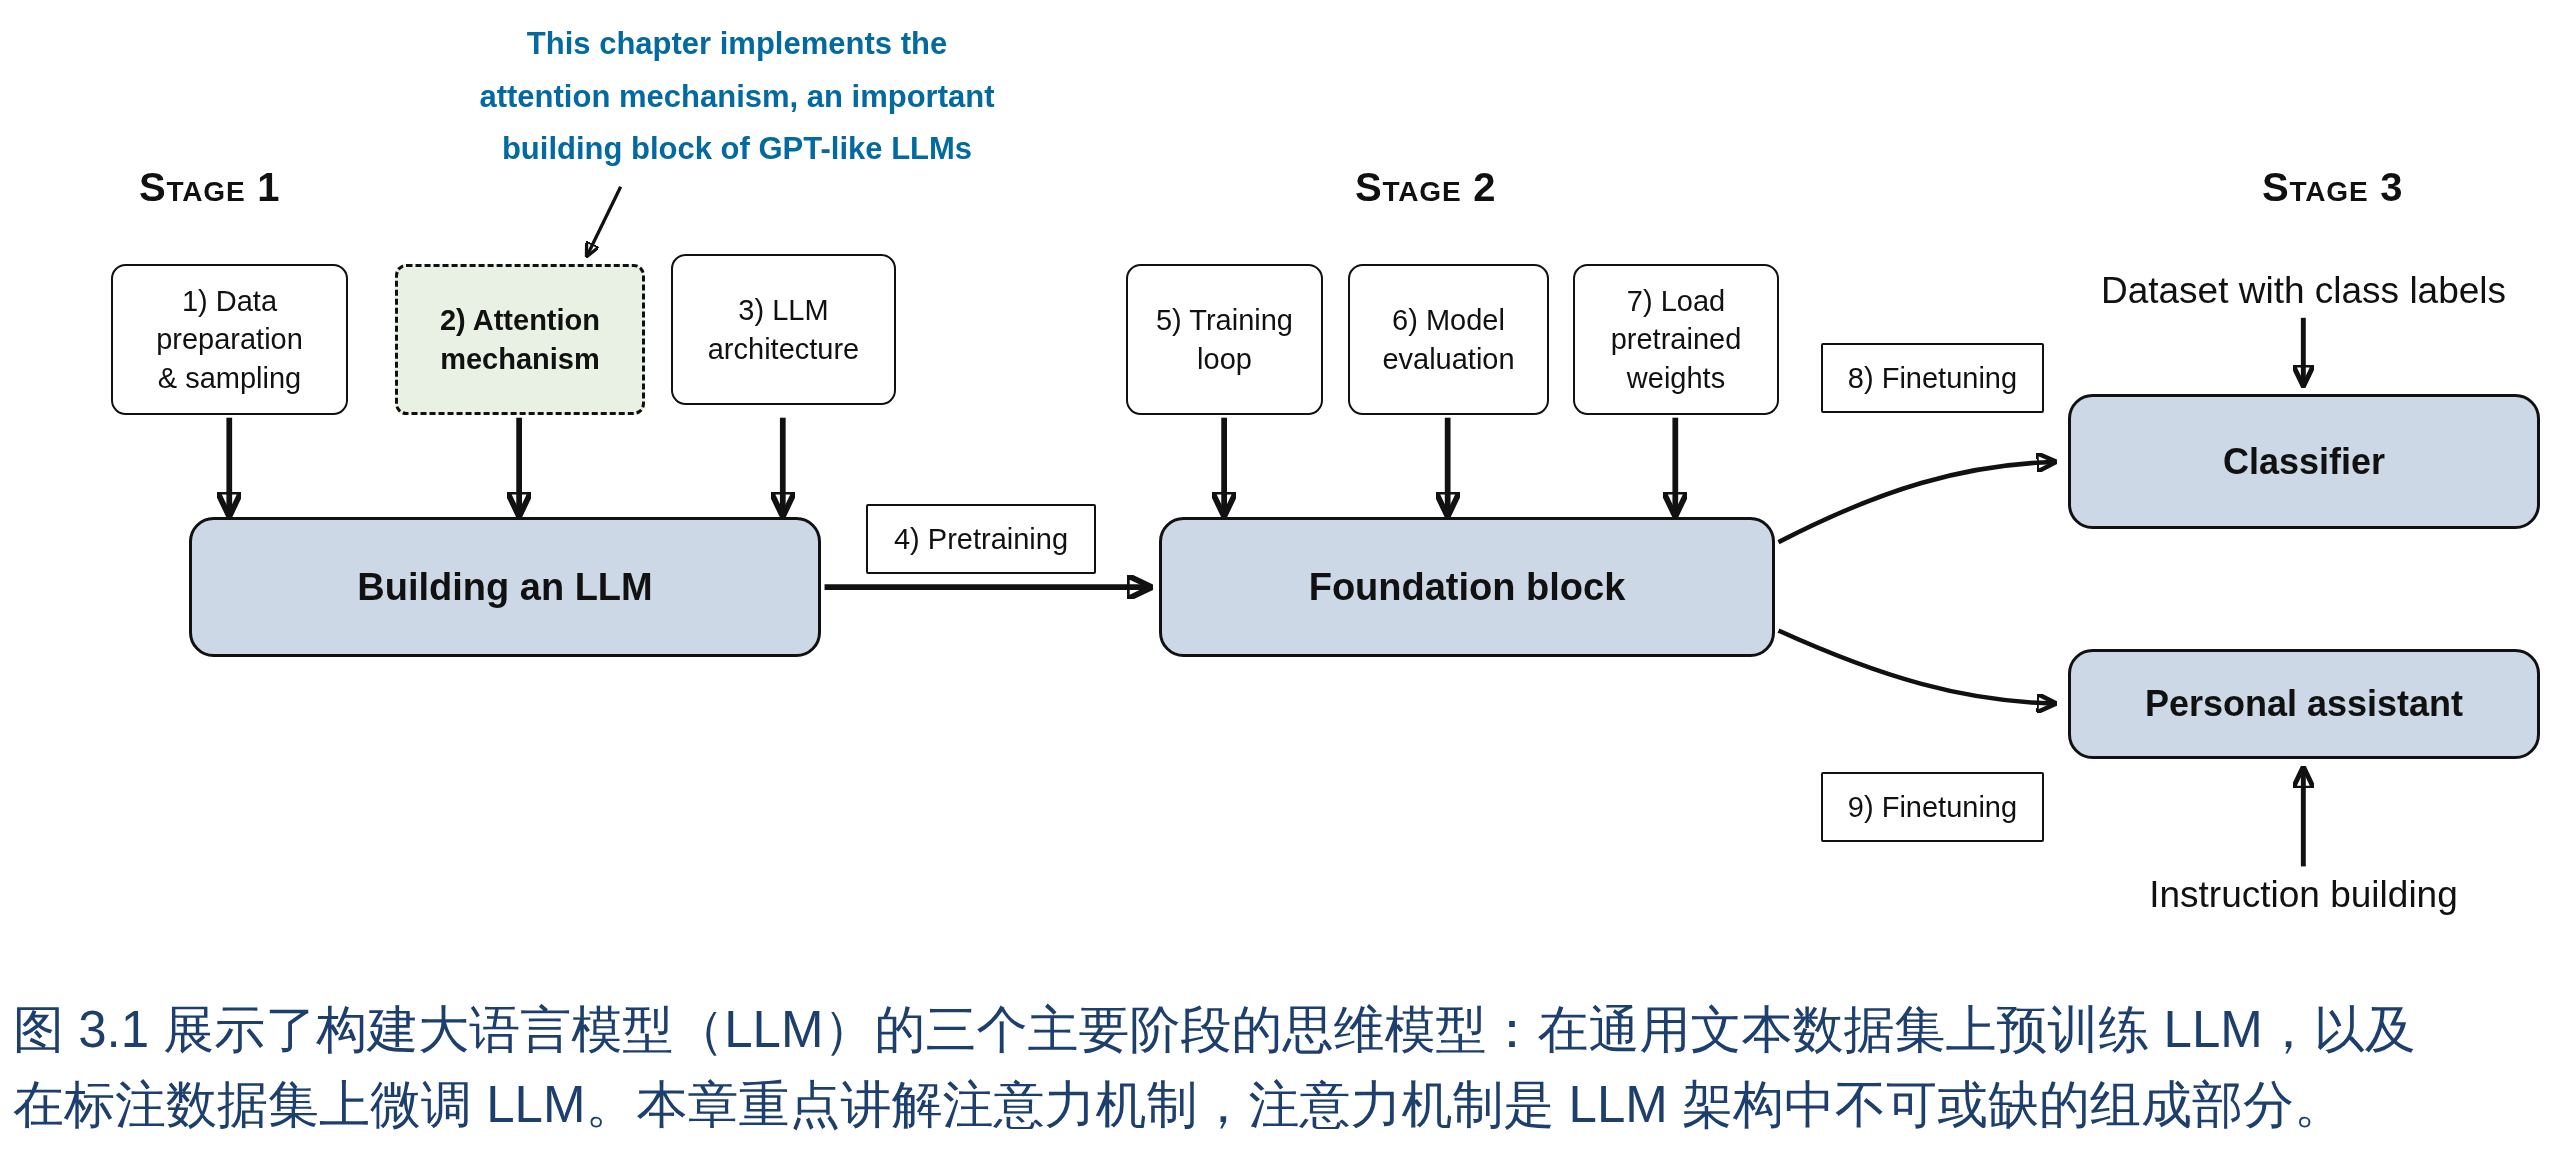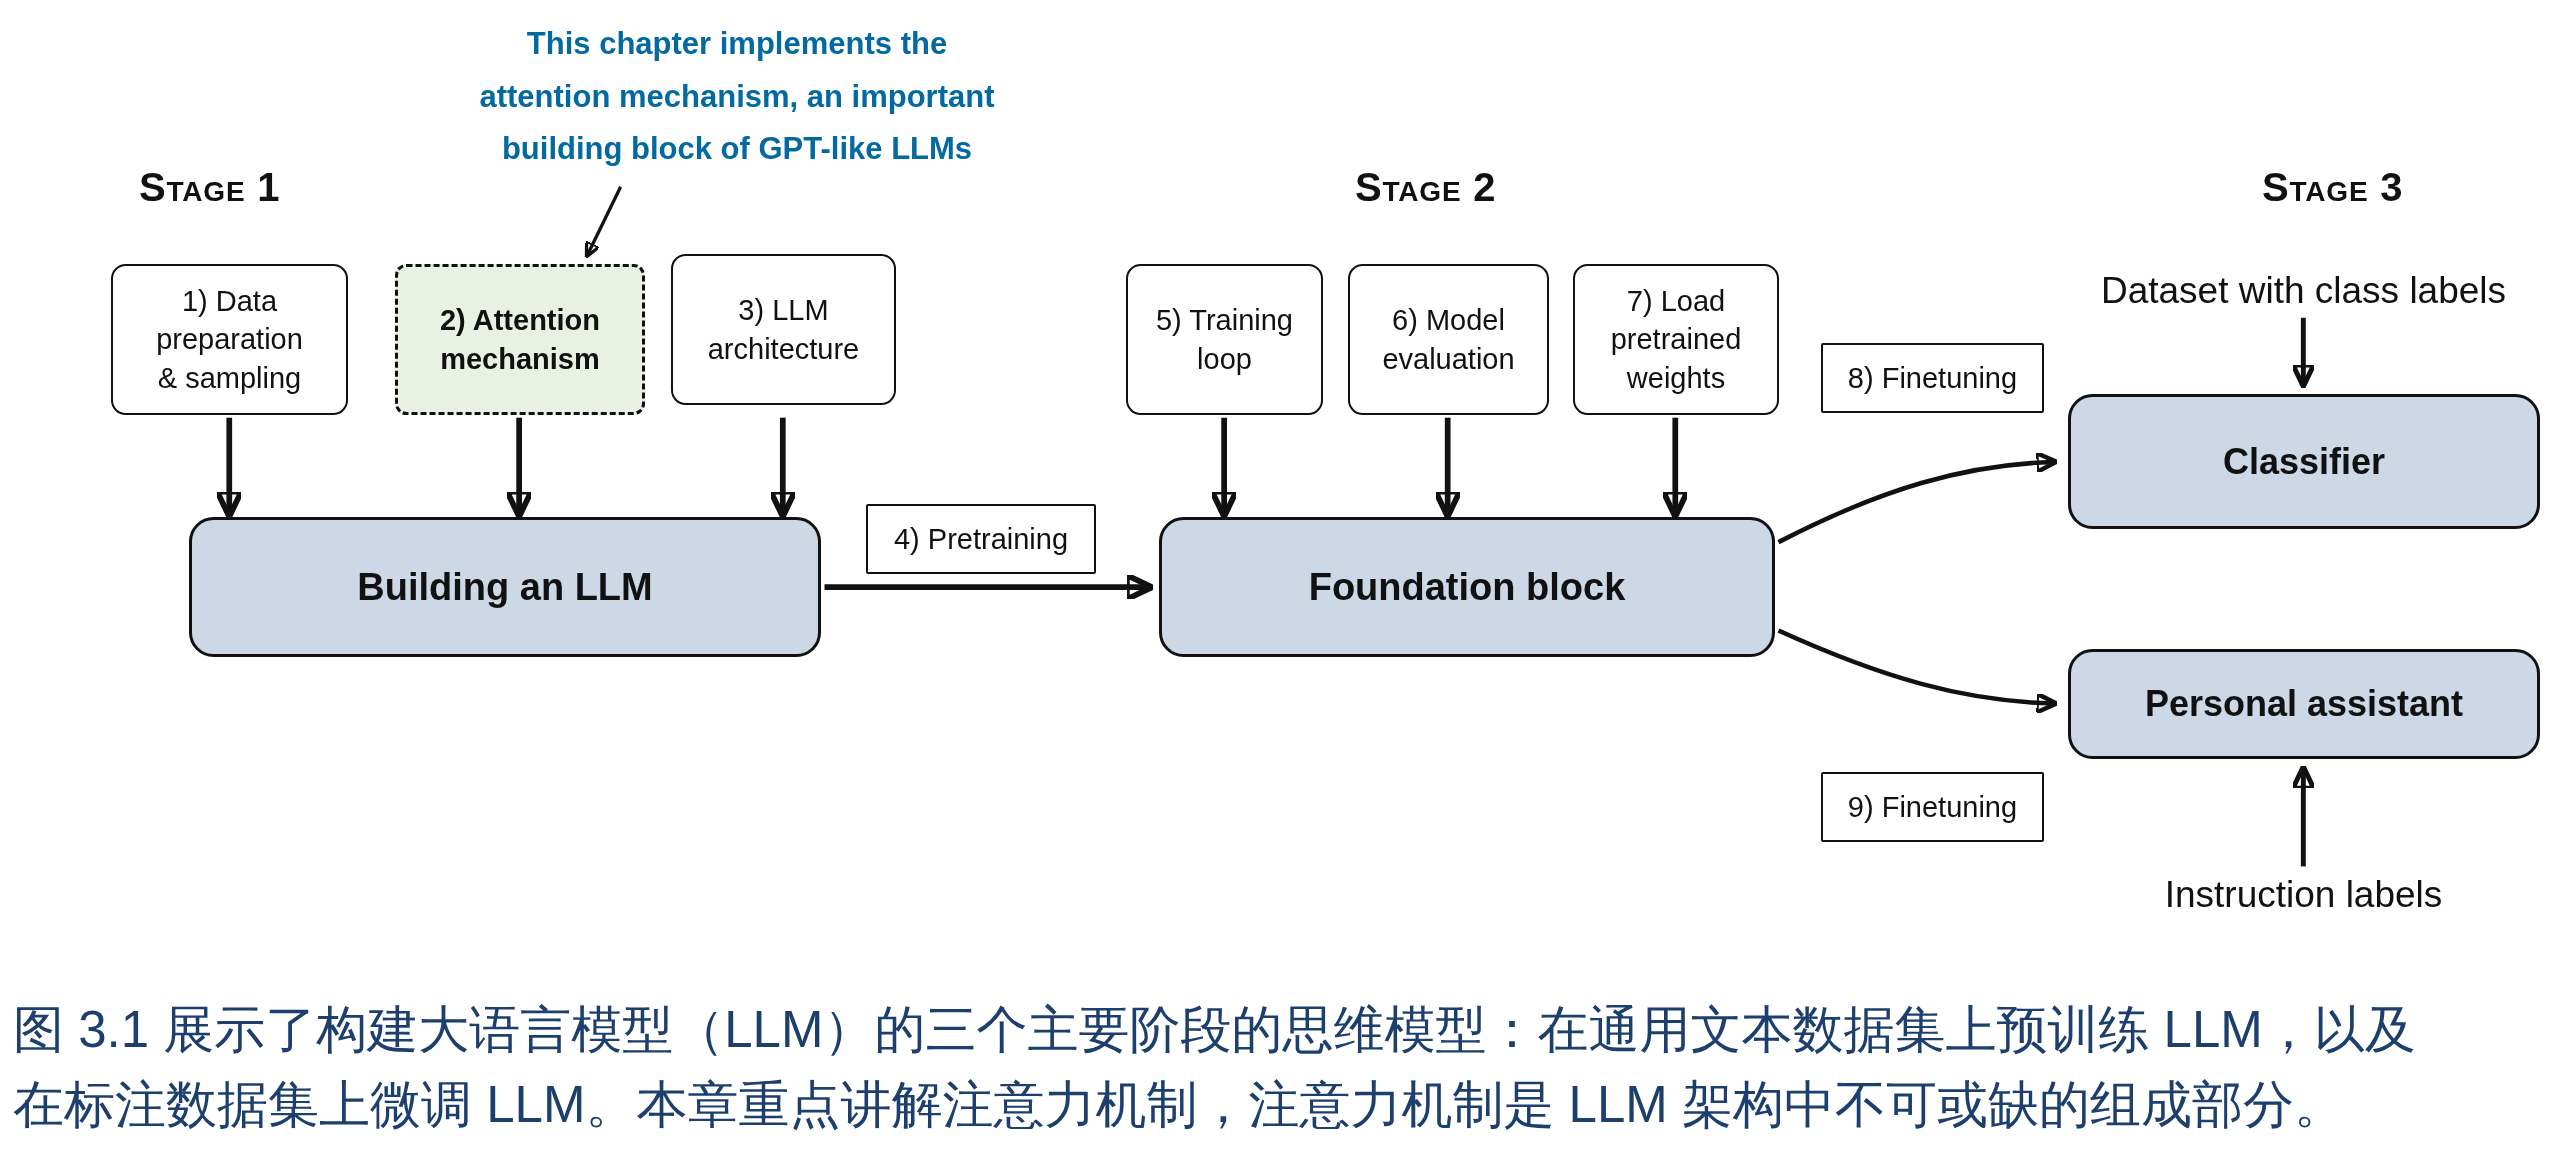--- a/index.html
+++ b/index.html
@@ -120,21 +120,21 @@
   <div class="model" style="left:189px;top:517px;width:632px;height:140px">Building an LLM</div>
   <div class="model" style="left:1159px;top:517px;width:616px;height:140px">Foundation block</div>
   <div class="model small" style="left:2068px;top:394px;width:472px;height:135px">Classifier</div>
   <div class="model small" style="left:2068px;top:649px;width:472px;height:110px">Personal assistant</div>
 
   <div class="pill" style="left:866px;top:504px;width:230px;height:70px">4) Pretraining</div>
   <div class="pill" style="left:1821px;top:343px;width:223px;height:70px">8) Finetuning</div>
   <div class="pill" style="left:1821px;top:772px;width:223px;height:70px">9) Finetuning</div>
 
   <div class="free-label" style="left:2047px;top:270px;width:513px">Dataset with class labels</div>
-  <div class="free-label" style="left:2047px;top:874px;width:513px">Instruction labels</div>
+  <div class="free-label" style="left:2047px;top:874px;width:513px">Instruction building</div>
 
   <div class="caption">
     <div>图 3.1 展示了构建大语言模型（LLM）的三个主要阶段的思维模型：在通用文本数据集上预训练 LLM，以及</div>
     <div>在标注数据集上微调 LLM。本章重点讲解注意力机制，注意力机制是 LLM 架构中不可或缺的组成部分。</div>
   </div>
 
 </div>
 
 
 </body></html>

